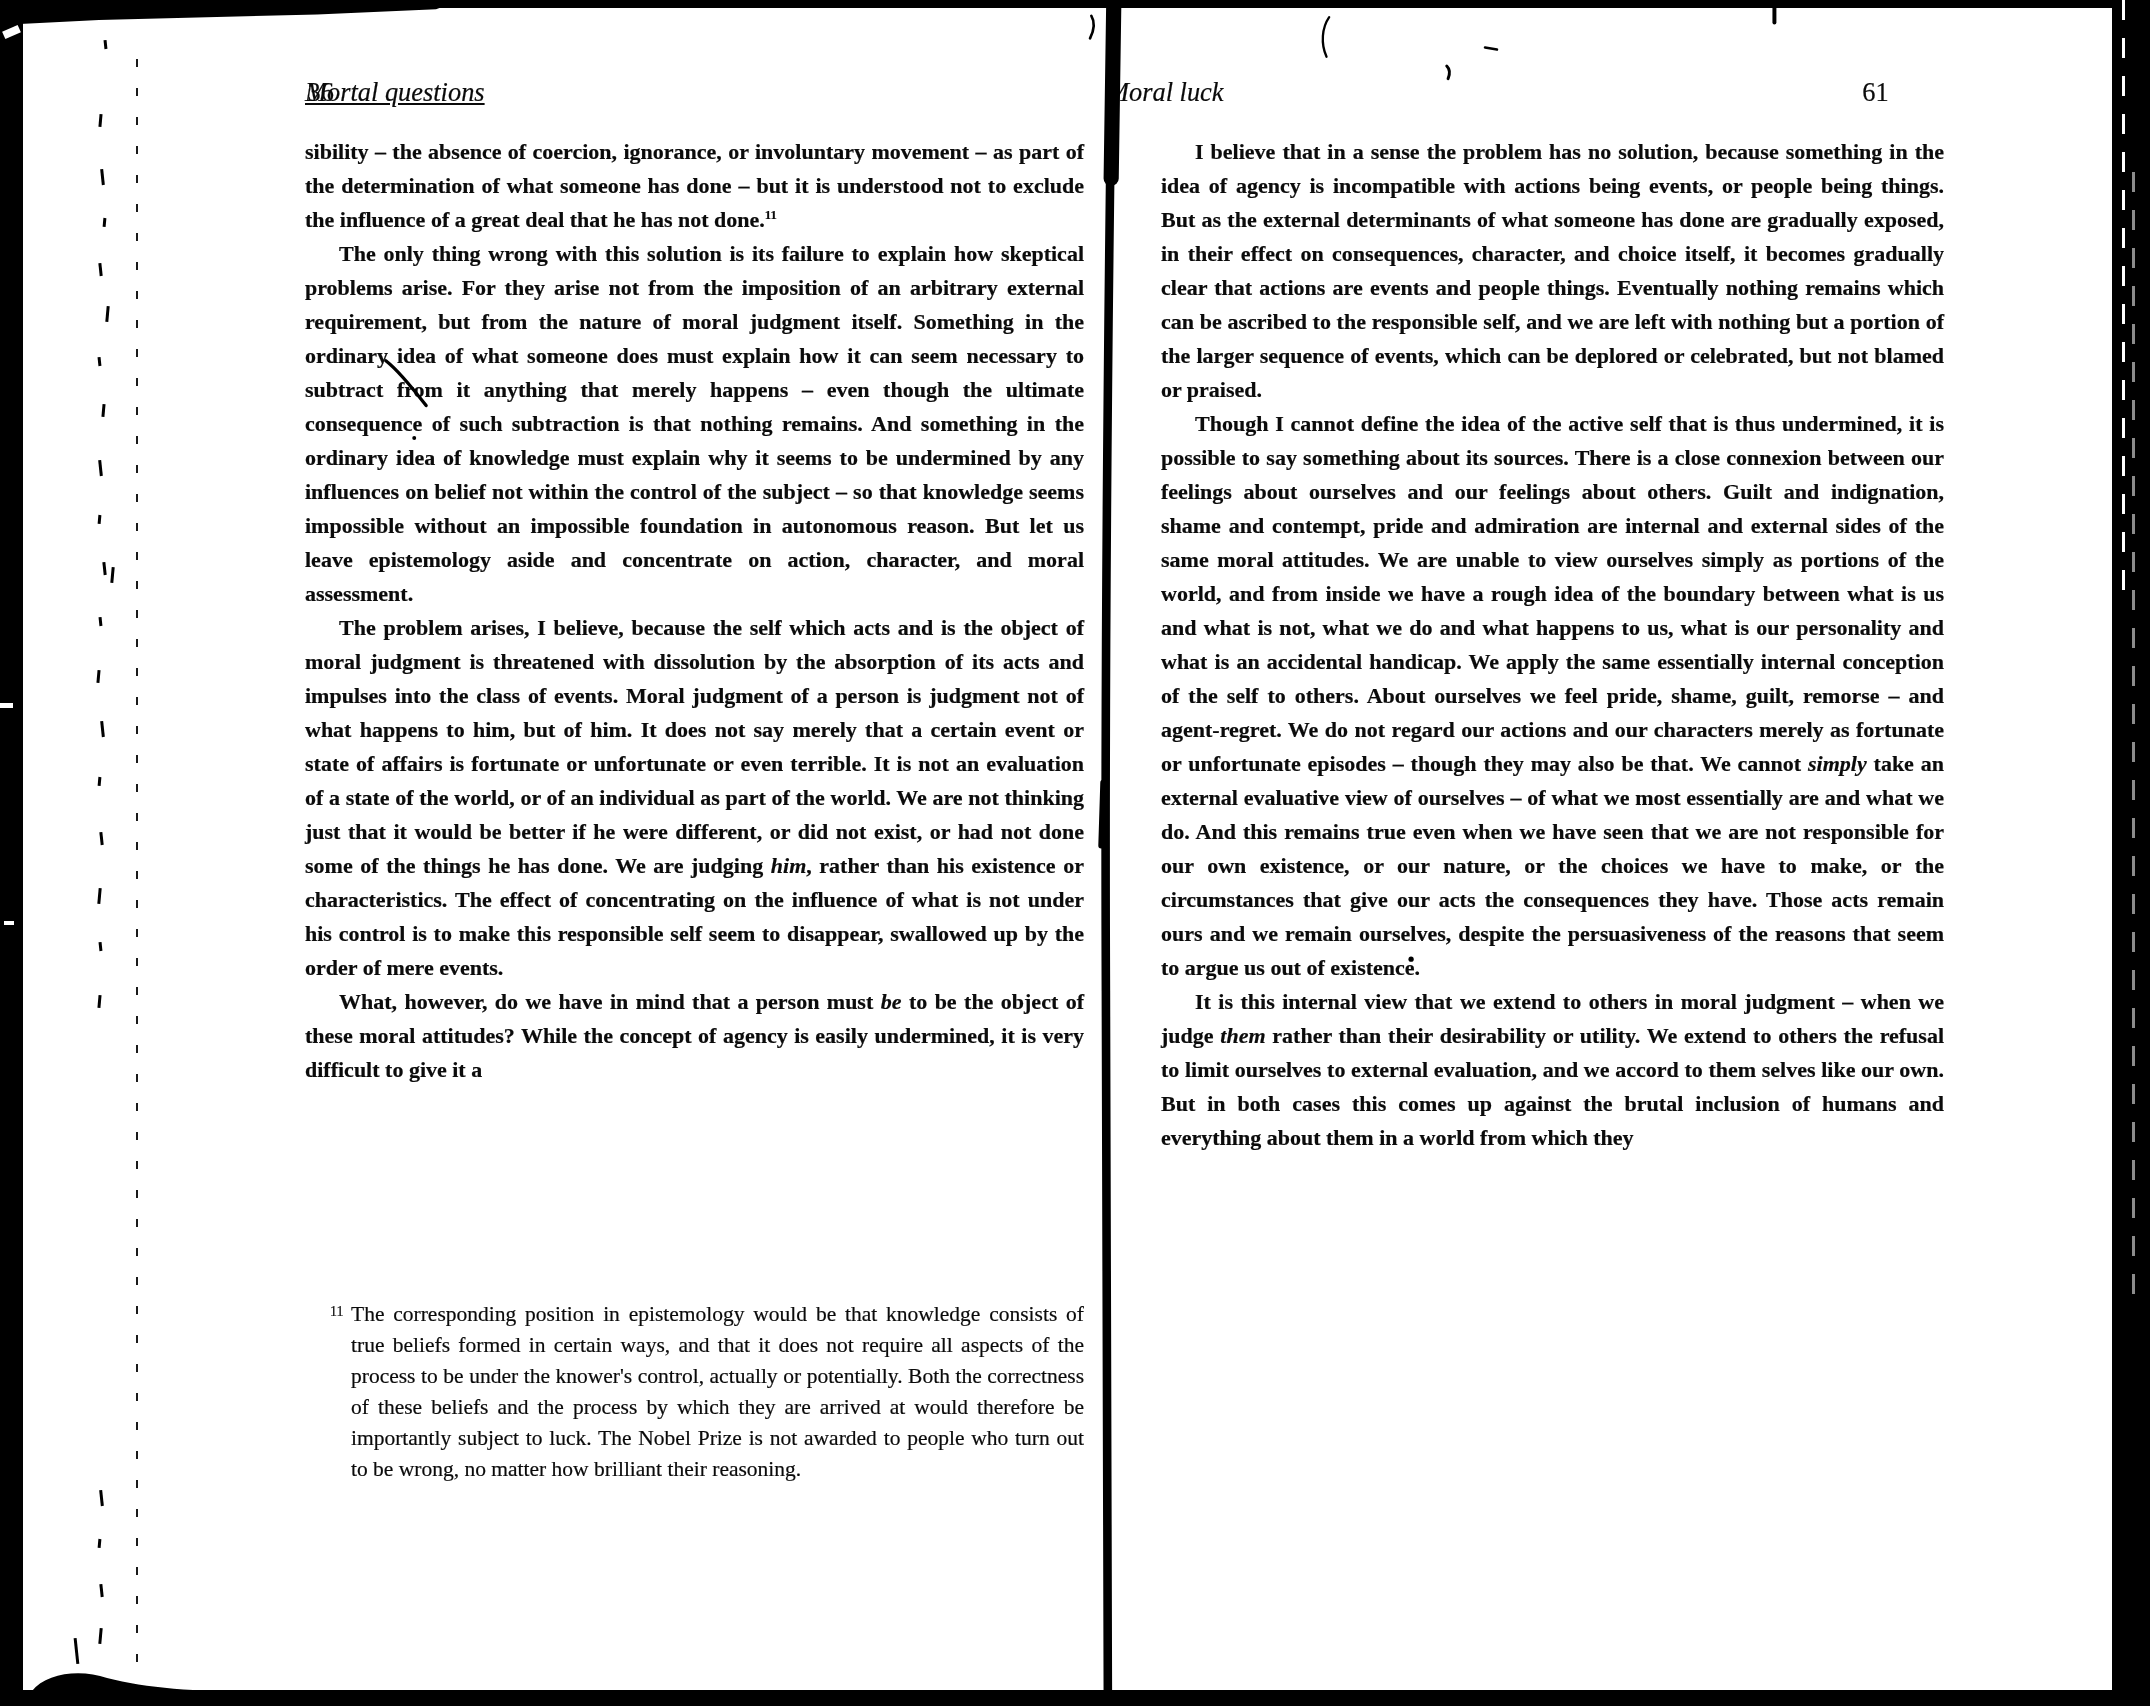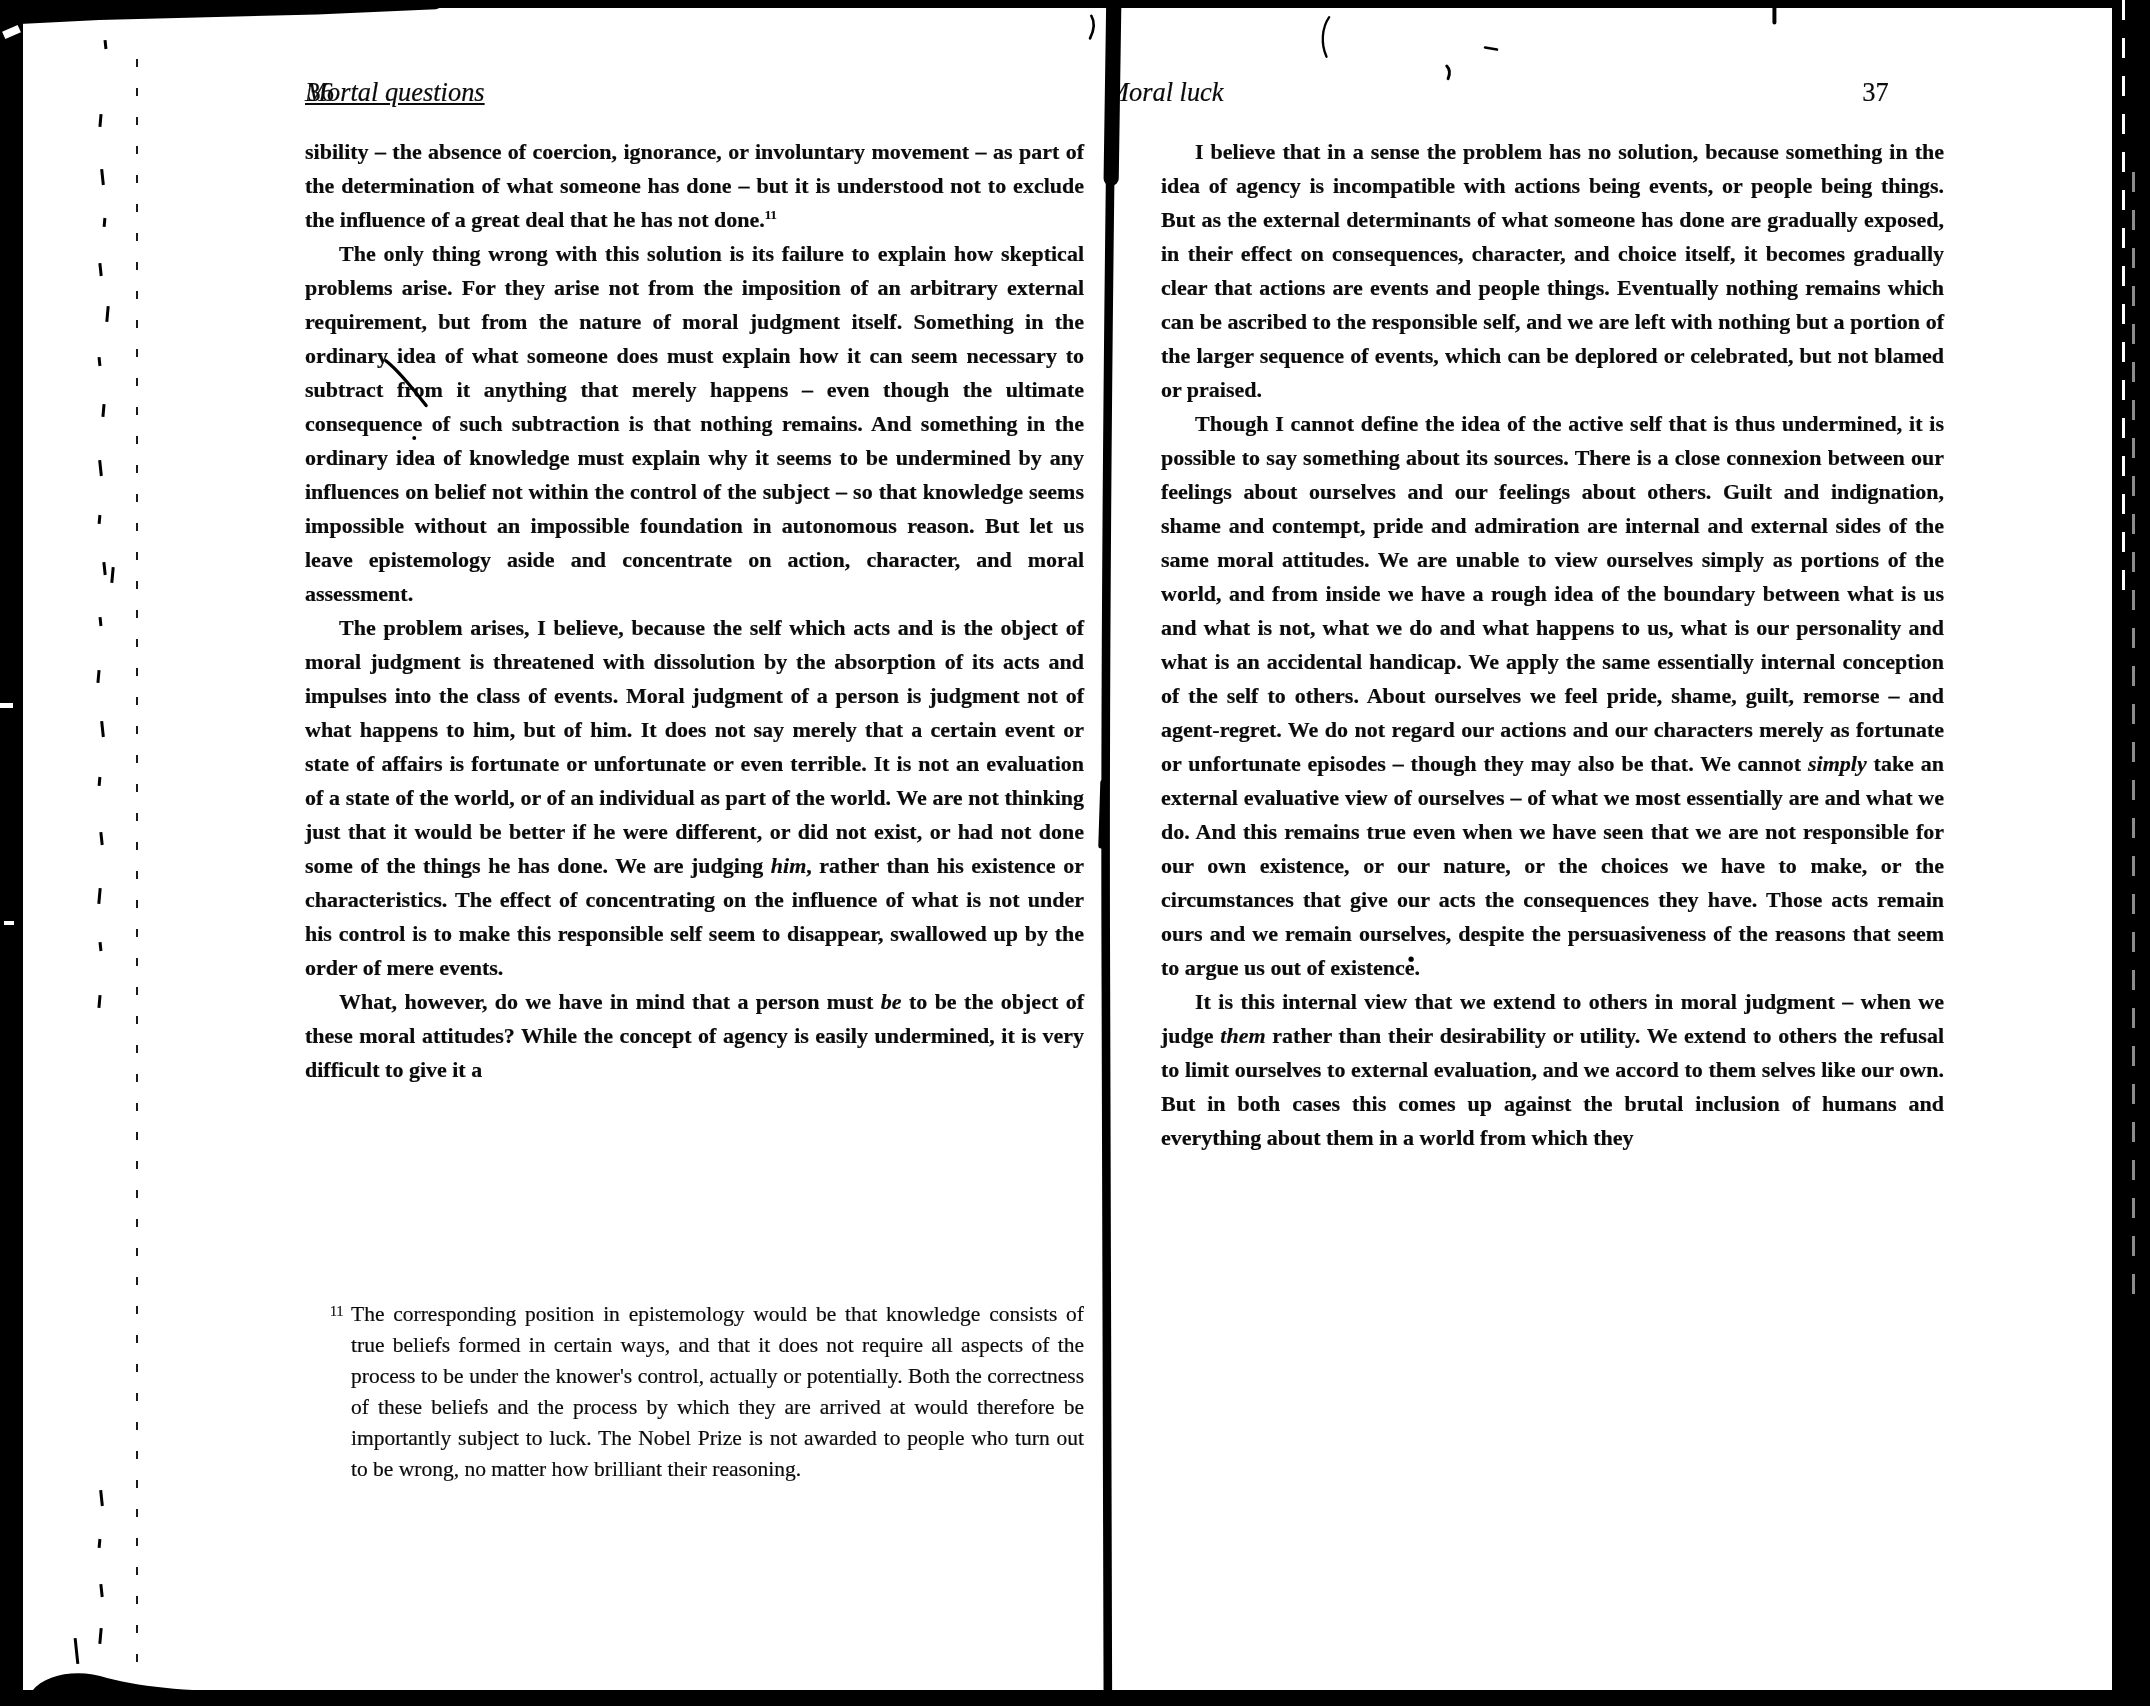--- a/index.html
+++ b/index.html
@@ -87,21 +87,21 @@
     <p class="indent"><span>The problem arises, I believe, because the self which acts and is the object of moral judgment is threatened with dissolution by the absorption of its acts and impulses into the class of events. Moral judgment of a person is judgment not of what happens to him, but of him. It does not say merely that a certain event or state of affairs is fortunate or unfortunate or even terrible. It is not an evaluation of a state of the world, or of an individual as part of the world. We are not thinking just that it would be better if he were different, or did not exist, or had not done some of the things he has done. We are judging </span><i>him</i><span>, rather than his existence or characteristics. The effect of concentrating on the influence of what is not under his control is to make this responsible self seem to disappear, swallowed up by the order of mere events.</span></p>
     <p class="indent"><span>What, however, do we have in mind that a person must </span><i>be</i><span> to be the object of these moral attitudes? While the concept of agency is easily undermined, it is very difficult to give it a</span></p>
   </div>
 <div class="footnote">
   <span class="fn-marker">11</span>
   <span class="fn-text">The corresponding position in epistemology would be that knowledge consists of true beliefs formed in certain ways, and that it does not require all aspects of the process to be under the knower's control, actually or potentially. Both the correctness of these beliefs and the process by which they are arrived at would therefore be importantly subject to luck. The Nobel Prize is not awarded to people who turn out to be wrong, no matter how brilliant their reasoning.</span>
 </div>
 
 <div class="page-header header-right">
   <span class="running-title">Moral luck</span>
-  <span class="page-number">37</span>
+  <span class="page-number">61</span>
 </div>
 <div class="body-text body-right" id="body-right">
     <p class="indent"><span>I believe that in a sense the problem has no solution, because something in the idea of agency is incompatible with actions being events, or people being things. But as the external determinants of what someone has done are gradually exposed, in their effect on consequences, character, and choice itself, it becomes gradually clear that actions are events and people things. Eventually nothing remains which can be ascribed to the responsible self, and we are left with nothing but a portion of the larger sequence of events, which can be deplored or celebrated, but not blamed or praised.</span></p>
     <p class="indent"><span>Though I cannot define the idea of the active self that is thus undermined, it is possible to say something about its sources. There is a close connexion between our feelings about ourselves and our feelings about others. Guilt and indignation, shame and contempt, pride and admiration are internal and external sides of the same moral attitudes. We are unable to view ourselves simply as portions of the world, and from inside we have a rough idea of the boundary between what is us and what is not, what we do and what happens to us, what is our personality and what is an accidental handicap. We apply the same essentially internal conception of the self to others. About ourselves we feel pride, shame, guilt, remorse – and agent-regret. We do not regard our actions and our characters merely as fortunate or unfortunate episodes – though they may also be that. We cannot </span><i>simply</i><span> take an external evaluative view of ourselves – of what we most essentially are and what we do. And this remains true even when we have seen that we are not responsible for our own existence, or our nature, or the choices we have to make, or the circumstances that give our acts the consequences they have. Those acts remain ours and we remain ourselves, despite the persuasiveness of the reasons that seem to argue us out of existence.</span></p>
     <p class="indent"><span>It is this internal view that we extend to others in moral judgment – when we judge </span><i>them</i><span> rather than their desirability or utility. We extend to others the refusal to limit ourselves to external evaluation, and we accord to them selves like our own. But in both cases this comes up against the brutal inclusion of humans and everything about them in a world from which they</span></p>
   </div>
 
 <div class="edge edge-left"></div>
 <div class="edge edge-right"></div>
 <div class="edge edge-top"></div>

